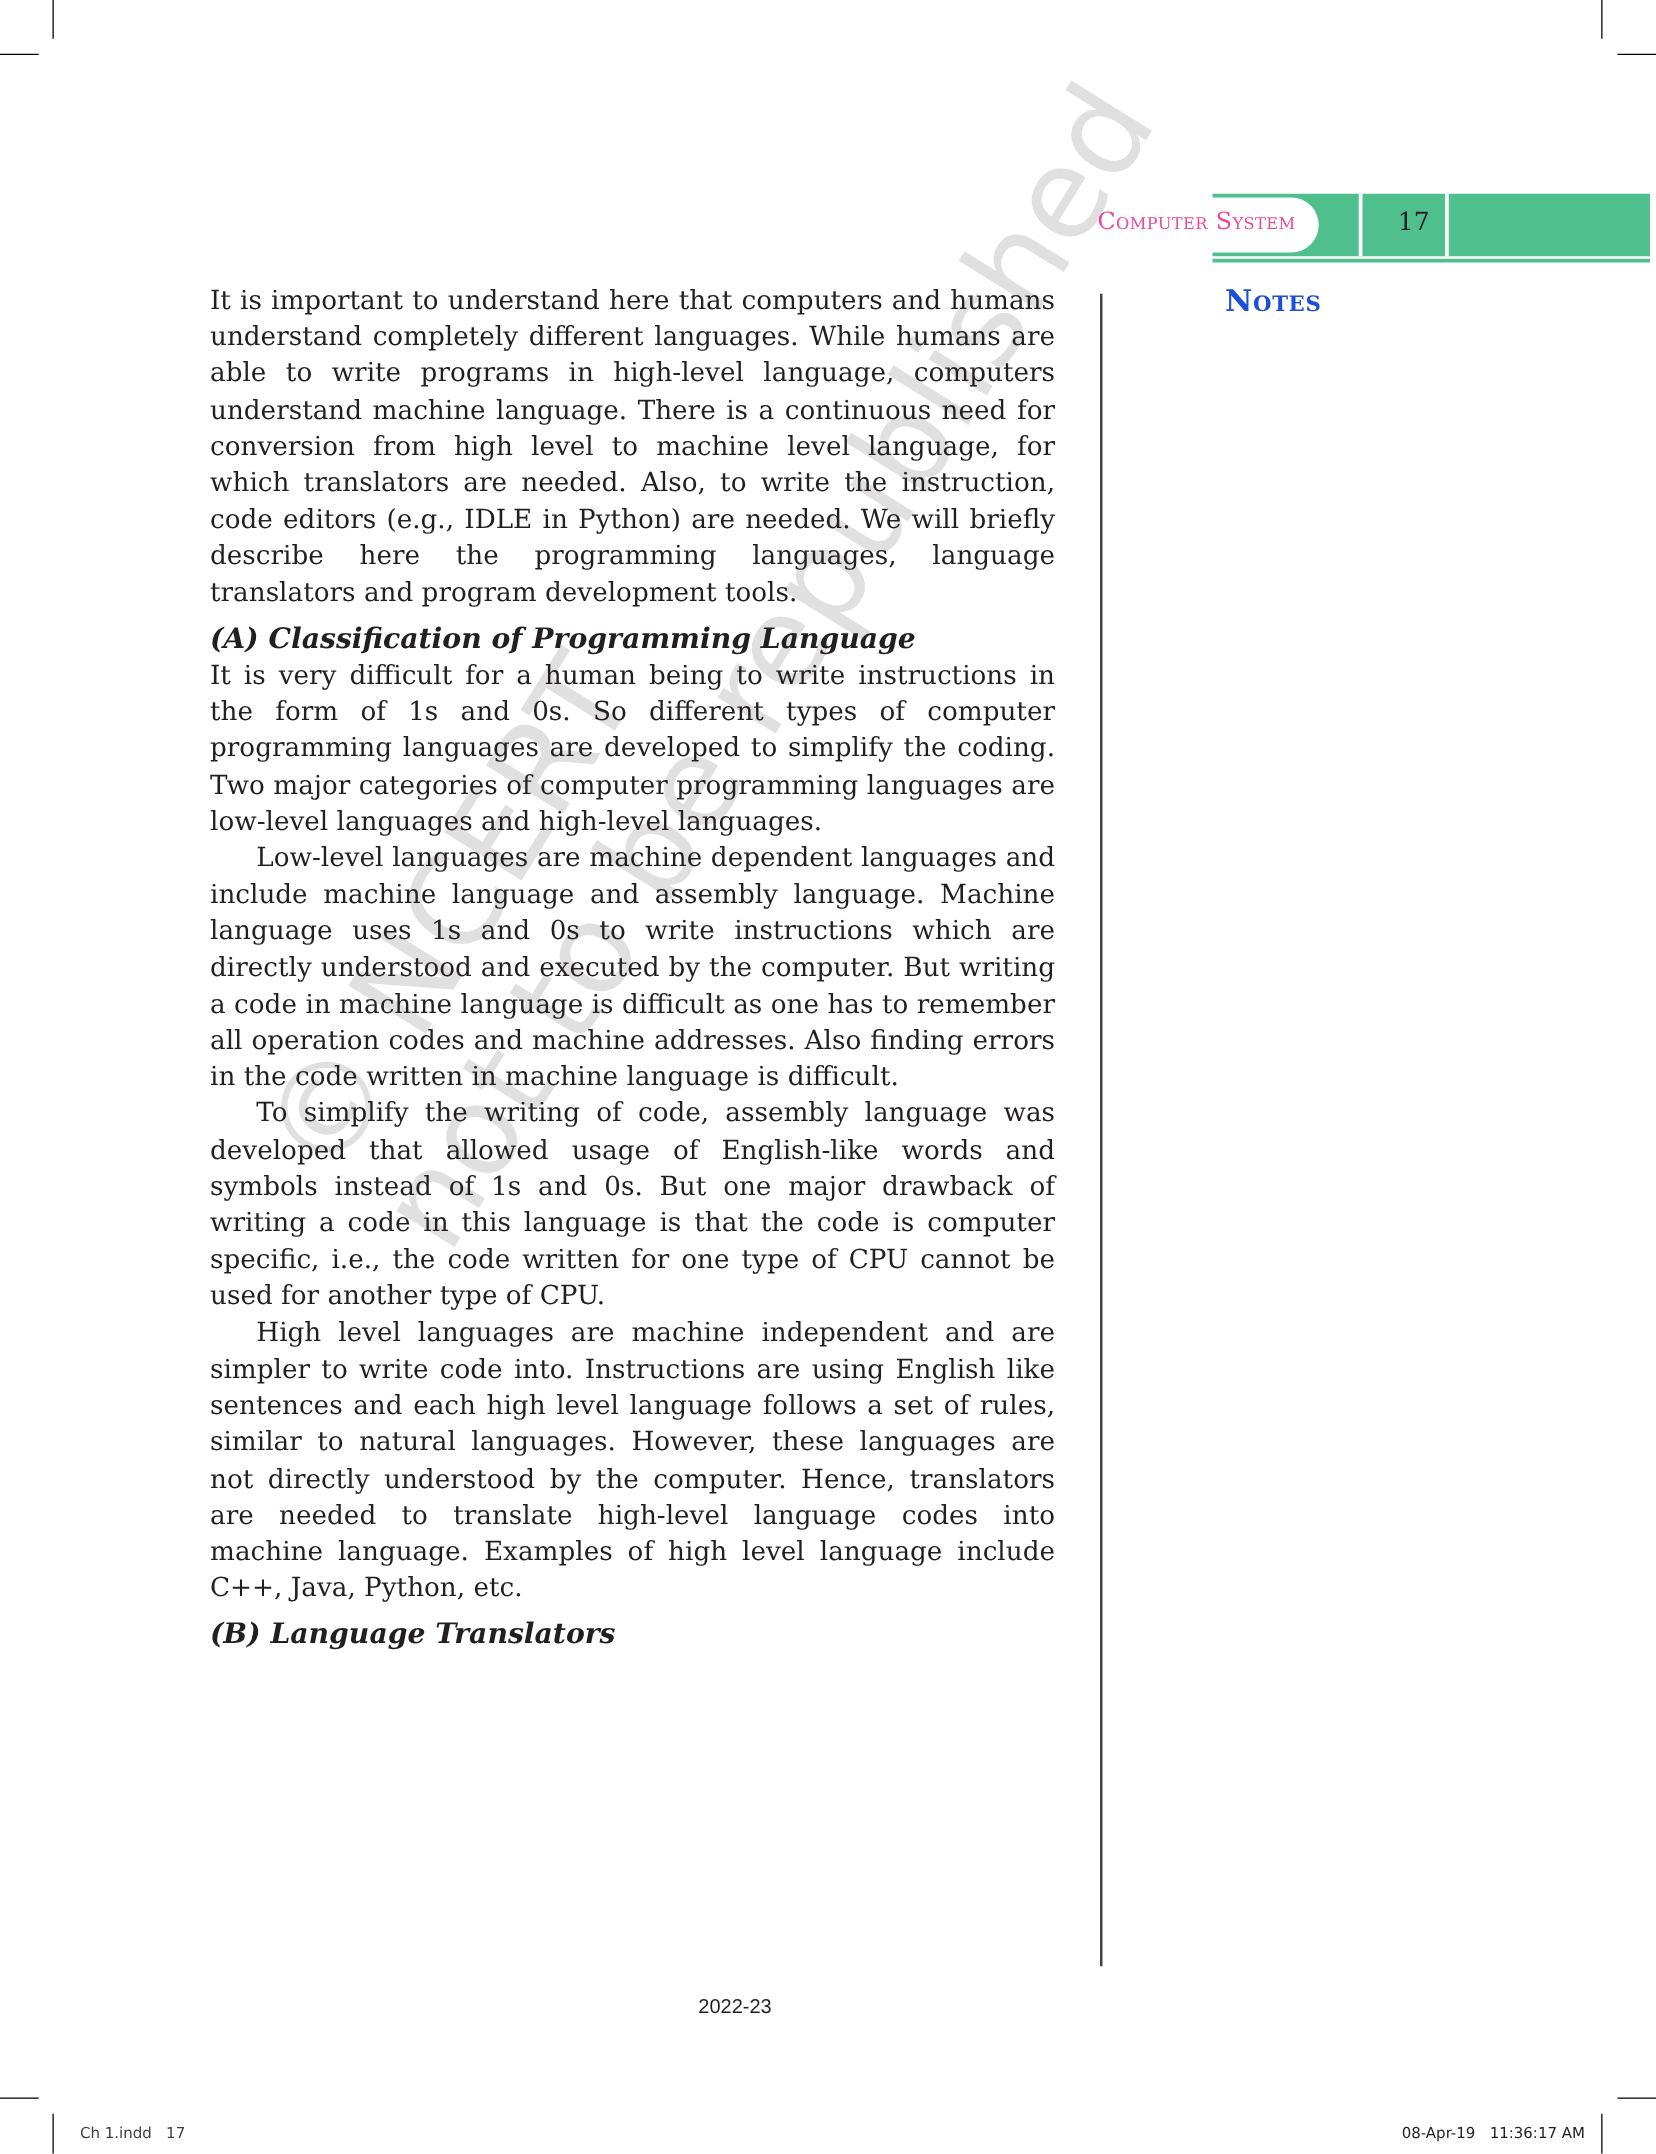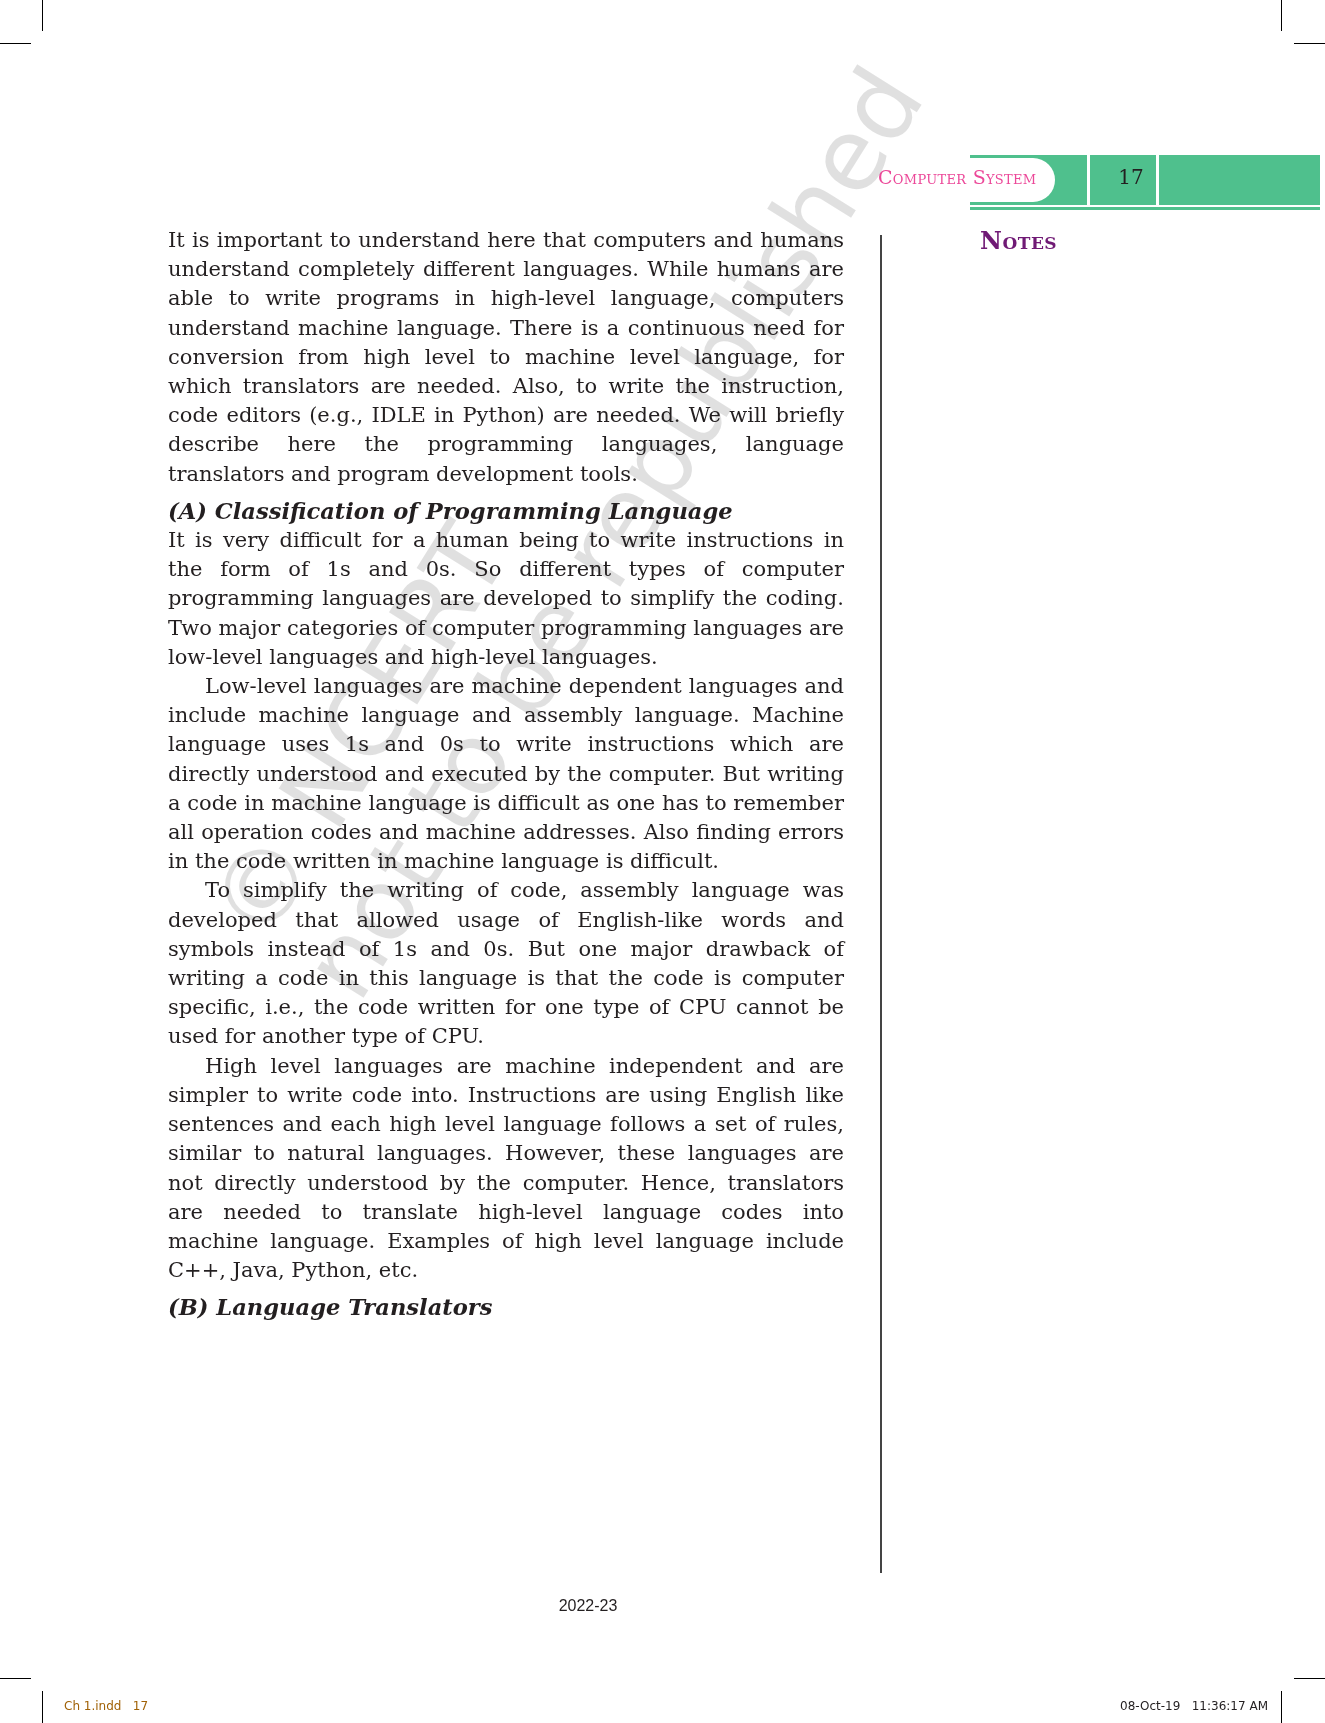--- a/index.html
+++ b/index.html
@@ -16,37 +16,37 @@
   .hdr-sep { position: absolute; top: 155px; width: 3px; height: 50px; background: #fff; }
   .hdr-line { position: absolute; left: 970px; top: 207px; width: 350px; height: 3px; background: #4fc08d; }
   .hdr-title { position: absolute; left: 878px; top: 166px; font-size: 19px; font-variant: small-caps;
                letter-spacing: 0.3px; color: #ec4899; white-space: nowrap; }
   .hdr-page { position: absolute; left: 1091px; top: 165px; width: 80px; text-align: center;
               font-size: 20px; color: #231f20; }
 
   
   .notes-rule { position: absolute; left: 880px; top: 235px; width: 2px; height: 1338px; background: #444; }
   .notes-title { position: absolute; left: 980px; top: 226px; font-size: 24px; font-weight: bold;
-                 font-variant: small-caps; color: #701a75; letter-spacing: 0.5px; }
+                 font-variant: small-caps; color: #1d4ed8; letter-spacing: 0.5px; }
 
   
   .body { position: absolute; left: 168px; top: 226px; width: 676px; }
   .para { font-size: 21px; line-height: 29.2px; text-align: justify; margin: 0; hyphens: none; }
   .para.indent { text-indent: 37px; }
   .heading { font-size: 22.6px; line-height: 29.2px; font-weight: bold; font-style: italic; margin: 8px 0 0 0; }
 
   
   .watermark { position: absolute; left: 190px; top: 900px; transform: rotate(-58deg);
                transform-origin: 0 0; font-family: "DejaVu Sans", sans-serif; color: rgba(0,0,0,0.12);
                font-size: 100px; line-height: 110px; white-space: pre; pointer-events: none; }
 
   
   .year { position: absolute; left: 0; width: 1176px; top: 1597px; text-align: center;
           font-family: "Liberation Sans", sans-serif; font-size: 16px; color: #231f20; }
-  .slug-left { position: absolute; left: 64px; top: 1699px; font-family: "DejaVu Sans", sans-serif; font-size: 12px; color: #a16207; }
+  .slug-left { position: absolute; left: 64px; top: 1699px; font-family: "DejaVu Sans", sans-serif; font-size: 12px; color: #404040; }
   .slug-right { position: absolute; right: 57px; top: 1699px; font-family: "DejaVu Sans", sans-serif; font-size: 12px; color: #231f20; }
 </style>
 </head>
 <body>
 
 <div class="crop" style="left:42px;top:0;width:1px;height:31px;"></div>
 <div class="crop" style="left:0;top:43px;width:31px;height:1px;"></div>
 <div class="crop" style="left:1281px;top:0;width:1px;height:31px;"></div>
 <div class="crop" style="left:1294px;top:43px;width:31px;height:1px;"></div>
 <div class="crop" style="left:0;top:1678px;width:31px;height:1px;"></div>
@@ -77,13 +77,13 @@
   <p class="para">It is very difficult for a human being to write instructions in the form of 1s and 0s. So different types of computer programming languages are developed to simplify the coding. Two major categories of computer programming languages are low-level languages and high-level languages.</p>
   <p class="para indent">Low-level languages are machine dependent languages and include machine language and assembly language. Machine language uses 1s and 0s to write instructions which are directly understood and executed by the computer. But writing a code in machine language is difficult as one has to remember all operation codes and machine addresses. Also finding errors in the code written in machine language is difficult.</p>
   <p class="para indent">To simplify the writing of code, assembly language was developed that allowed usage of English-like words and symbols instead of 1s and 0s. But one major drawback of writing a code in this language is that the code is computer specific, i.e., the code written for one type of CPU cannot be used for another type of CPU.</p>
   <p class="para indent">High level languages are machine independent and are simpler to write code into. Instructions are using English like sentences and each high level language follows a set of rules, similar to natural languages. However, these languages are not directly understood by the computer. Hence, translators are needed to translate high-level language codes into machine language. Examples of high level language include C++, Java, Python, etc.</p>
 
   <h3 class="heading">(B)  Language Translators</h3>
 </div>
 
 <div class="year">2022-23</div>
 <div class="slug-left" style="white-space:pre;">Ch 1.indd   17</div>
-<div class="slug-right" style="white-space:pre;">08-Oct-19   11:36:17 AM</div>
+<div class="slug-right" style="white-space:pre;">08-Apr-19   11:36:17 AM</div>
 
 </body></html>

